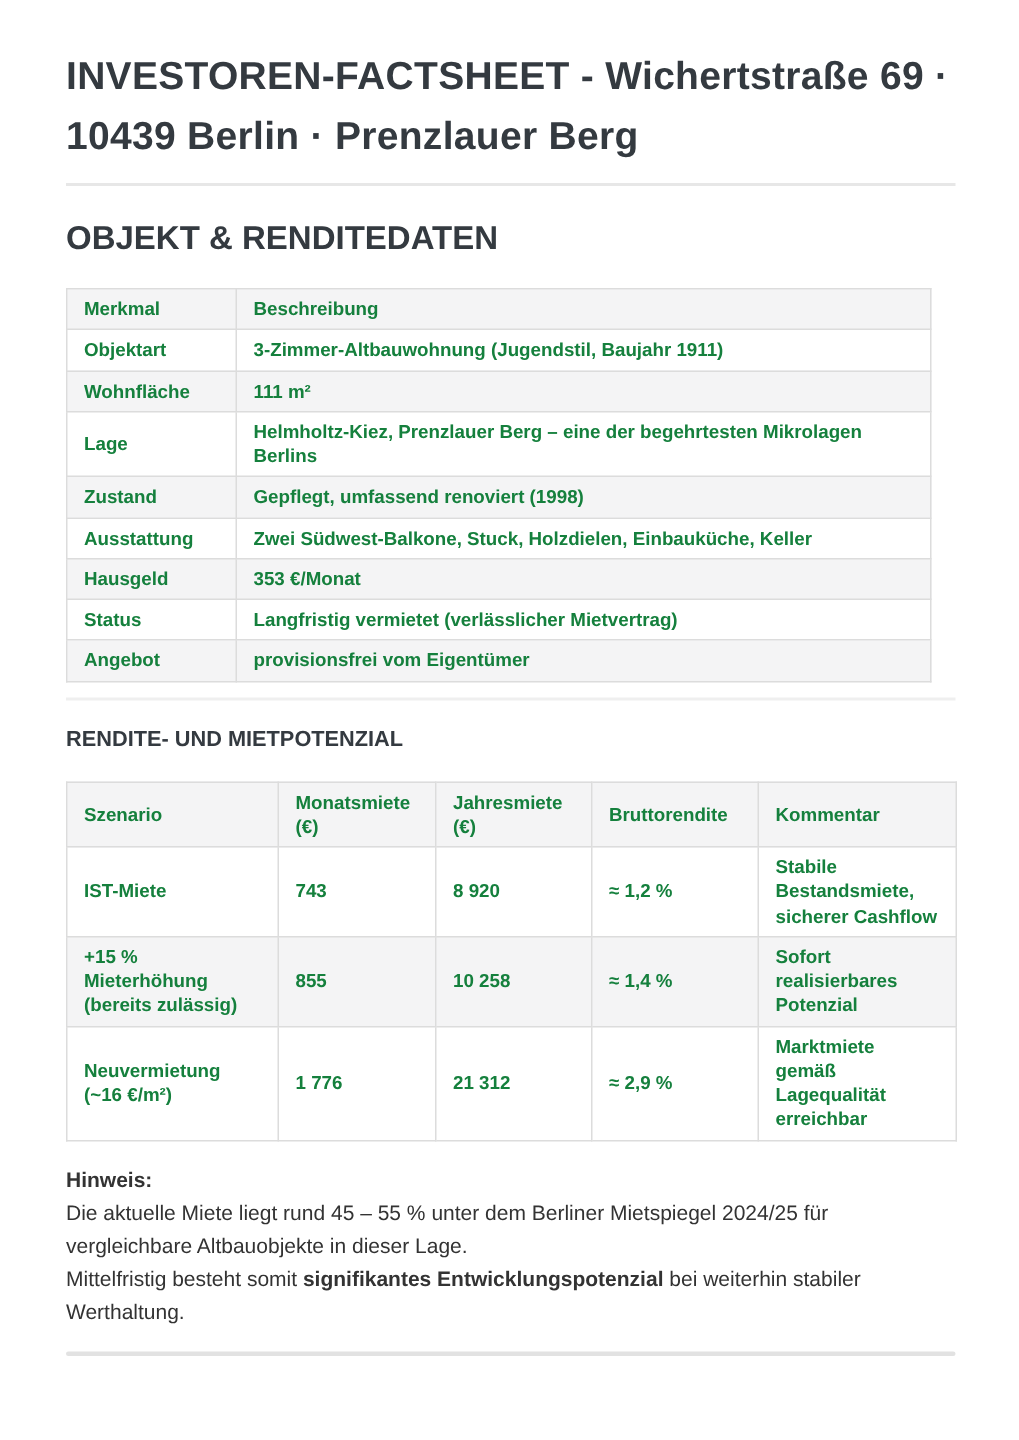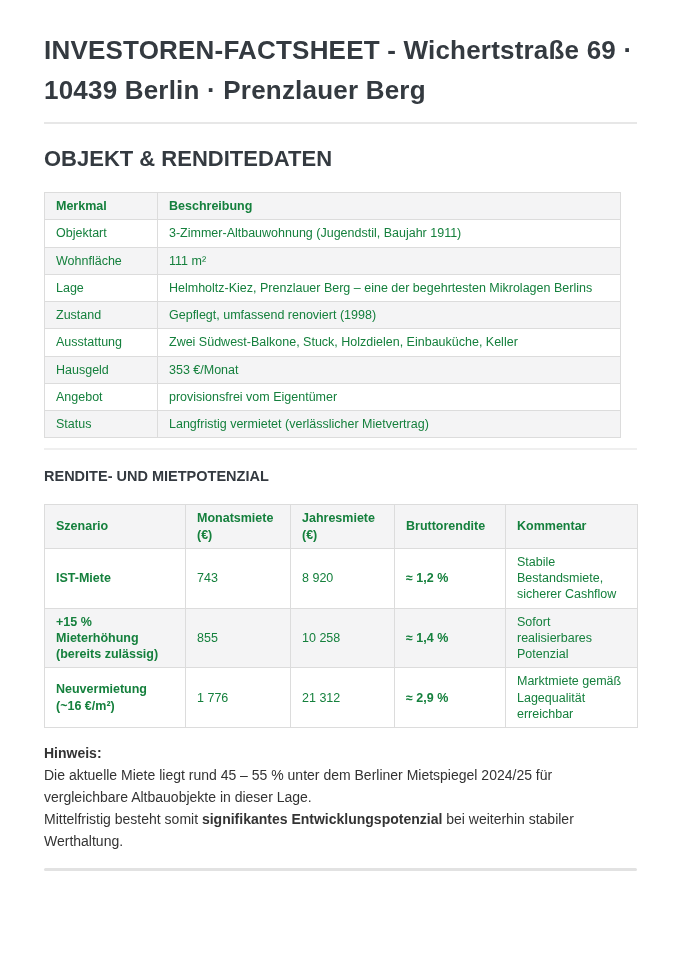--- a/index.html
+++ b/index.html
@@ -61,29 +61,30 @@
     font-size: 12.5px;
     line-height: 1.3;
     color: #15803d;
   }
   th, td {
     border: 1px solid #dcdcdc;
     padding: 5px 11px;
     text-align: left;
     vertical-align: middle;
     word-wrap: break-word;
+    font-weight: bold;
   }
   thead th {
     background: #f4f4f5;
     font-weight: bold;
   }
   tbody tr:nth-child(even) td { background: #f4f4f5; }
 
   .overview-table { width: 576px; }
-  .overview-table td:first-child { font-weight: normal; }
+  .overview-table td:first-child { font-weight: bold; }
 
   .yield-table { width: 593px; }
   .yield-table td:first-child,
   .yield-table td:nth-child(4) { font-weight: bold; }
   .yield-table td { padding-top: 5px; padding-bottom: 5px; }
 
   .note {
     margin: 14px 0 0 0;
     font-size: 14px;
     line-height: 22px;
@@ -133,26 +134,26 @@
         </tr>
         <tr>
           <td>Ausstattung</td>
           <td>Zwei Südwest-Balkone, Stuck, Holzdielen, Einbauküche, Keller</td>
         </tr>
         <tr>
           <td>Hausgeld</td>
           <td>353 €/Monat</td>
         </tr>
         <tr>
+          <td>Status</td>
+          <td>Langfristig vermietet (verlässlicher Mietvertrag)</td>
+        </tr>
+        <tr>
           <td>Angebot</td>
           <td>provisionsfrei vom Eigentümer</td>
-        </tr>
-        <tr>
-          <td>Status</td>
-          <td>Langfristig vermietet (verlässlicher Mietvertrag)</td>
         </tr>
       </tbody>
   </table>
 
   <hr class="rule thin">
 
   <h3 class="sub-heading">RENDITE- UND MIETPOTENZIAL</h3>
 
   <table class="yield-table">
     <colgroup>

